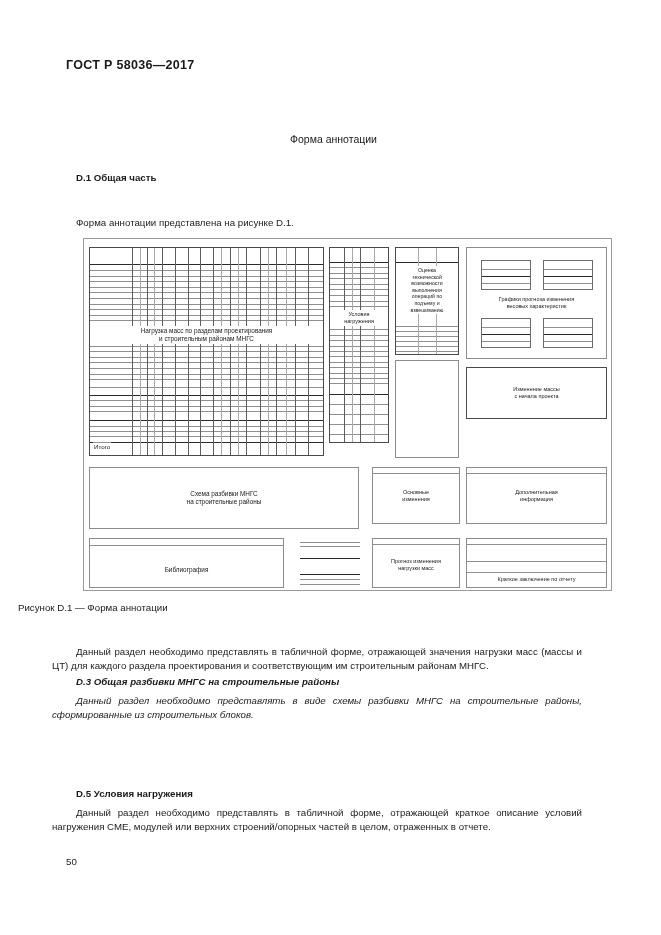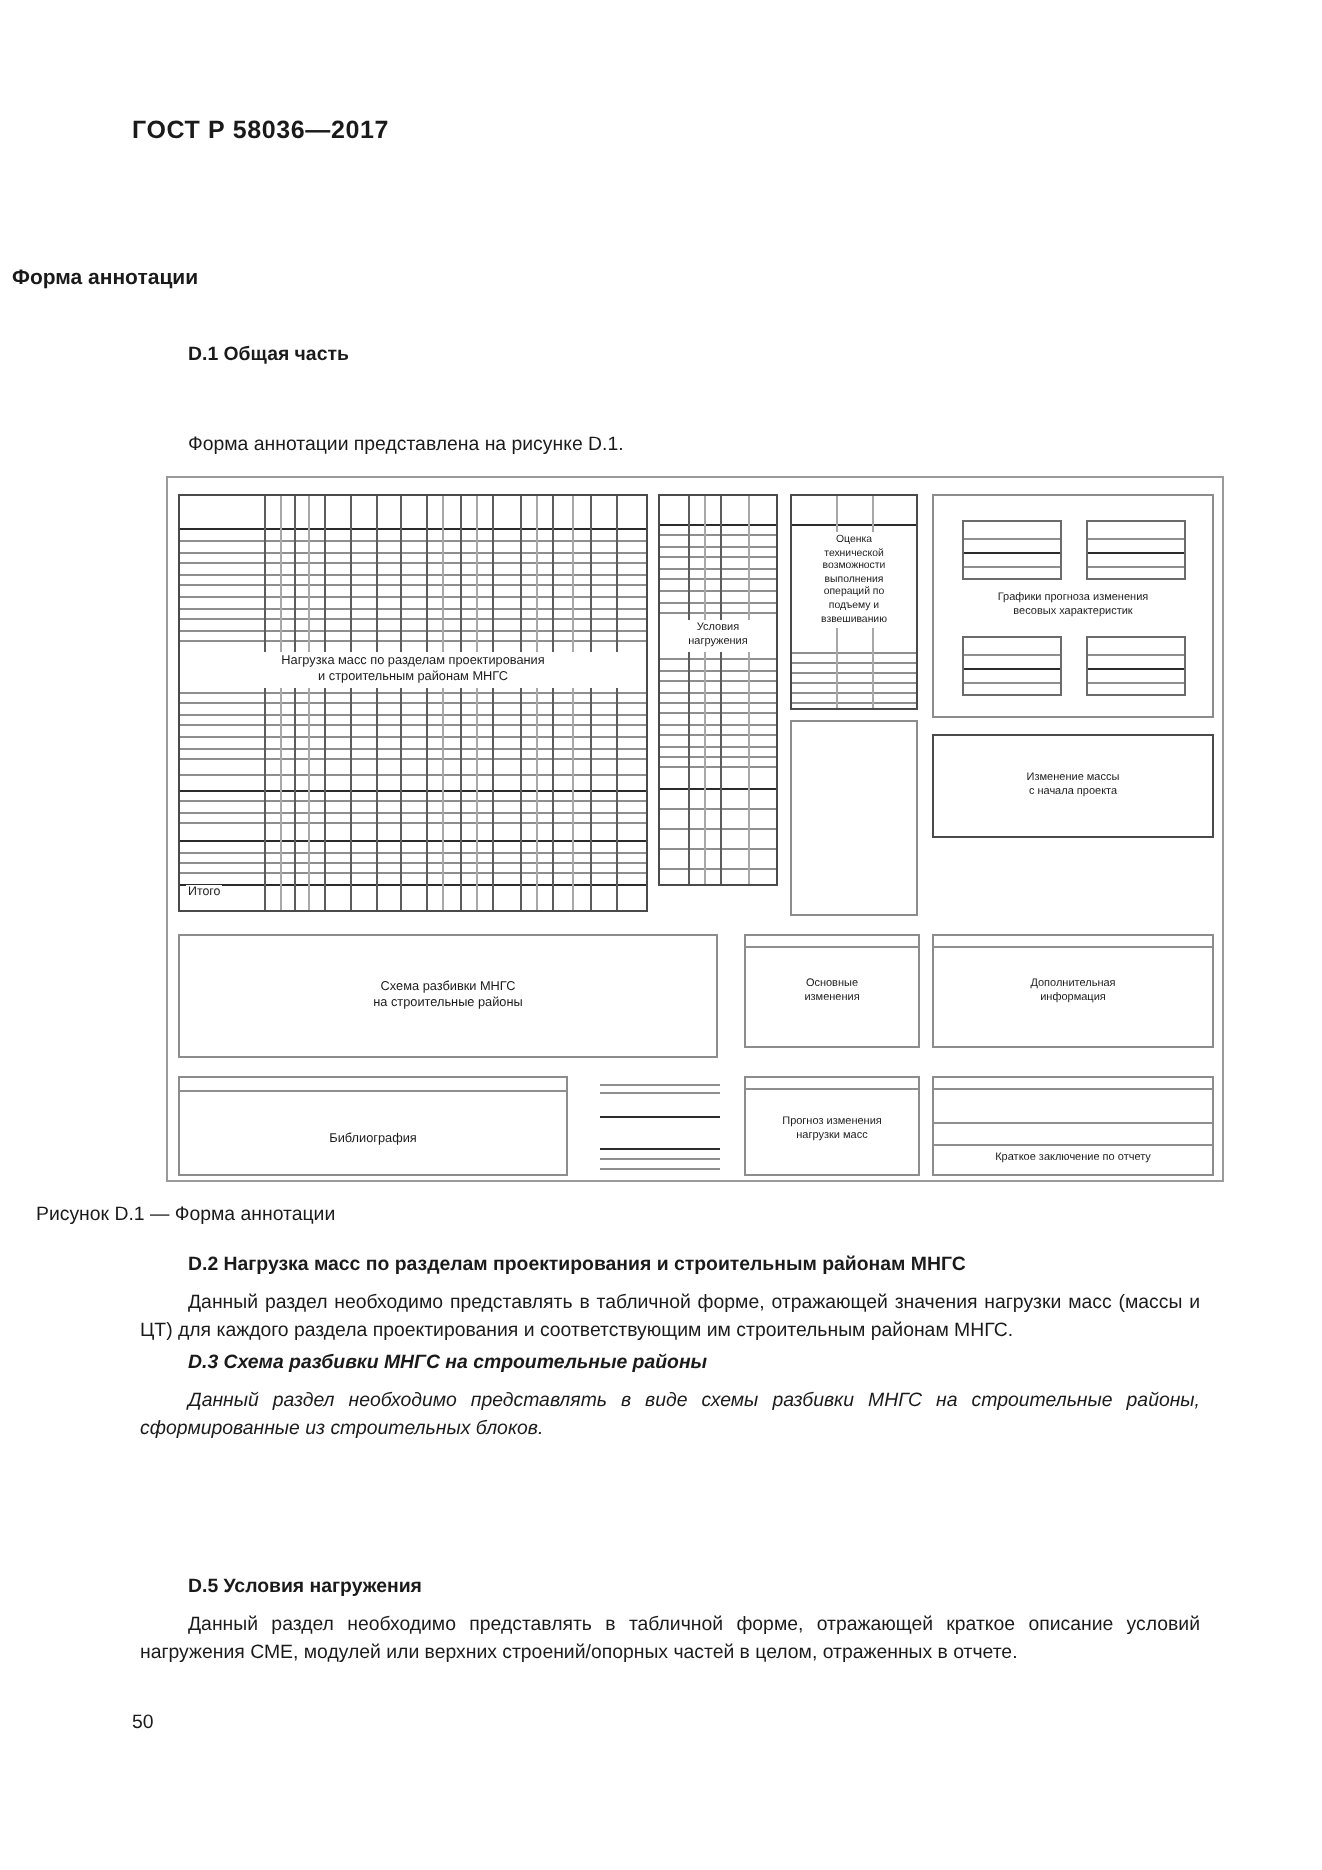--- a/index.html
+++ b/index.html
@@ -47,29 +47,30 @@
   }
   .appendix-block .sub {
     font-weight: normal;
   }
 
   .form-title {
     position: absolute;
     left: 0;
     right: 0;
     top: 133px;
+    text-align: center;
     font-size: 10.5px;
-    font-weight: bold;
+    font-weight: normal;
     padding-left: 6px;
   }
 
   
   .text-col {
     position: absolute;
-    left: 70px;
+    left: 52px;
     width: 530px;
     font-size: 9.7px;
     line-height: 14.1px;
     text-align: justify;
   }
   .h-sec {
     font-weight: bold;
     margin-left: 24px;
   }
   .h-sec-i {
@@ -415,24 +416,23 @@
         <div class="hline" style="top:22px;"></div>
         <div class="hline" style="top:33px;"></div>
         <div class="lbl tiny" style="top:36px; transform:none;">Краткое заключение по отчету</div>
       </div>
 
     </div>
   </div>
 
   <div class="figure-caption">Рисунок D.1 — Форма аннотации</div>
 
-  <div class="text-col h-sec" id="sec-d2">D.2 Нагрузка масс по разделам проектирования и строительным районам МНГС</div>
   <div class="text-col para" id="p-d2">Данный раздел необходимо представлять в табличной форме, отражающей значения нагрузки масс (массы и ЦТ) для каждого раздела проектирования и соответствующим им строительным районам МНГС.</div>
 
-  <div class="text-col h-sec-i" id="sec-d3">D.3 Схема разбивки МНГС на строительные районы</div>
+  <div class="text-col h-sec-i" id="sec-d3">D.3 Общая разбивки МНГС на строительные районы</div>
   <div class="text-col para-i" id="p-d3">Данный раздел необходимо представлять в виде схемы разбивки МНГС на строительные районы, сформированные из строительных блоков.</div>
 
 
   <div class="text-col h-sec" id="sec-d5">D.5 Условия нагружения</div>
   <div class="text-col para" id="p-d5">Данный раздел необходимо представлять в табличной форме, отражающей краткое описание условий нагружения СМЕ, модулей или верхних строений/опорных частей в целом, отраженных в отчете.</div>
 
   <div class="page-number">50</div>
 
 </div>
 

